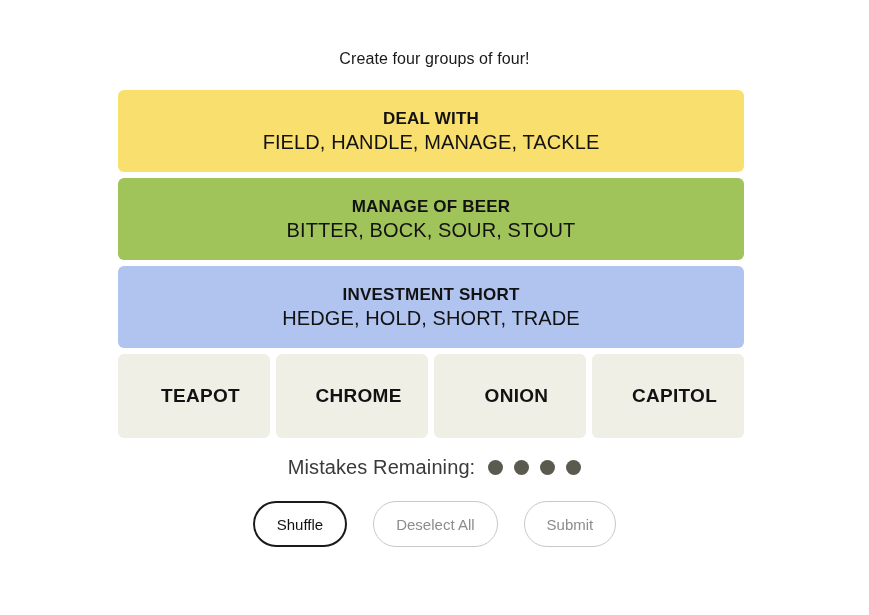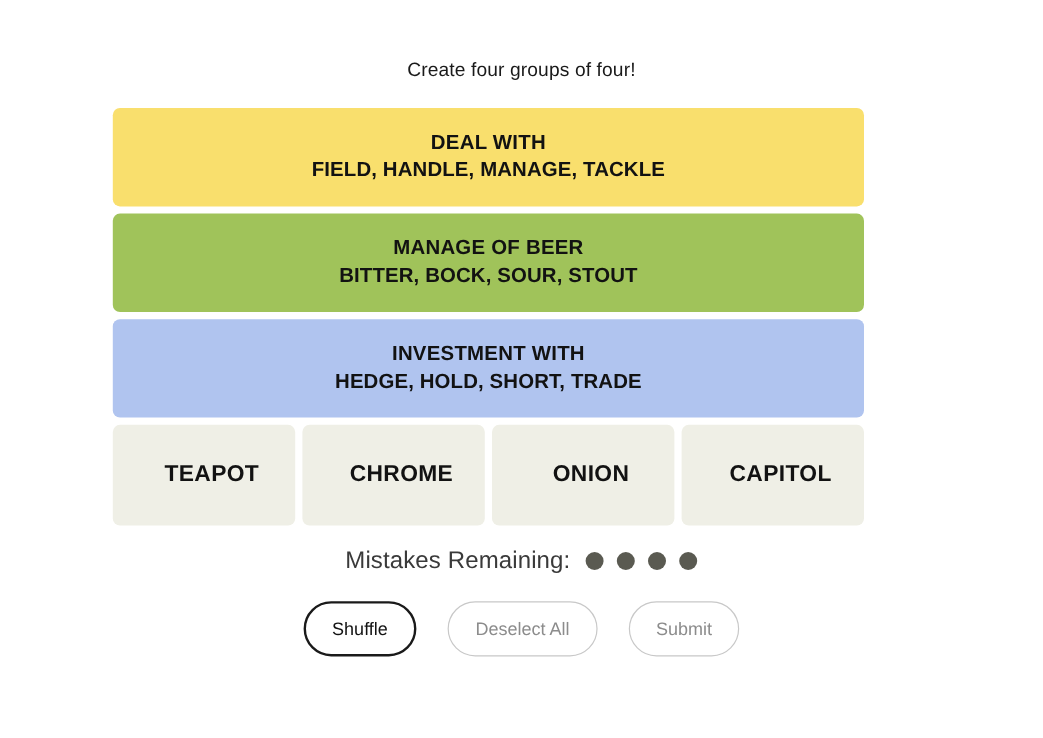--- a/index.html
+++ b/index.html
@@ -25,21 +25,21 @@
     left: 0;
     width: 869px;
     text-align: center;
     font-size: 16px;
     line-height: 22px;
     color: #1a1a1a;
     letter-spacing: 0.1px;
   }
   .board {
     position: absolute;
-    left: 94px;
+    left: 118px;
     top: 90px;
     width: 626px;
   }
   .group-row {
     height: 82px;
     margin-bottom: 6px;
     border-radius: 6px;
     display: flex;
     flex-direction: column;
     align-items: center;
@@ -47,22 +47,22 @@
     color: #121212;
   }
   .group-title {
     font-size: 17px;
     font-weight: bold;
     line-height: 22px;
     letter-spacing: 0.2px;
     text-align: center;
   }
   .group-members {
-    font-size: 17px;
-    font-weight: bold;
+    font-size: 20px;
+    font-weight: normal;
     line-height: 24px;
     letter-spacing: 0.1px;
     text-align: left;
   }
   .tiles-row {
     display: flex;
     gap: 6px;
     height: 84px;
   }
   .tile {
@@ -160,21 +160,21 @@
       <div class="group-title">DEAL WITH</div>
       <div class="group-members">FIELD, HANDLE, MANAGE, TACKLE</div>
     </div>
 
     <div class="group-row" style="background:#a0c35a;">
       <div class="group-title">MANAGE OF BEER</div>
       <div class="group-members">BITTER, BOCK, SOUR, STOUT</div>
     </div>
 
     <div class="group-row" style="background:#b0c4ef;">
-      <div class="group-title">INVESTMENT WITH</div>
+      <div class="group-title">INVESTMENT SHORT</div>
       <div class="group-members">HEDGE, HOLD, SHORT, TRADE</div>
     </div>
 
     <div class="tiles-row">
       <div class="tile">TEAPOT</div>
       <div class="tile">CHROME</div>
       <div class="tile">ONION</div>
       <div class="tile">CAPITOL</div>
     </div>
 

